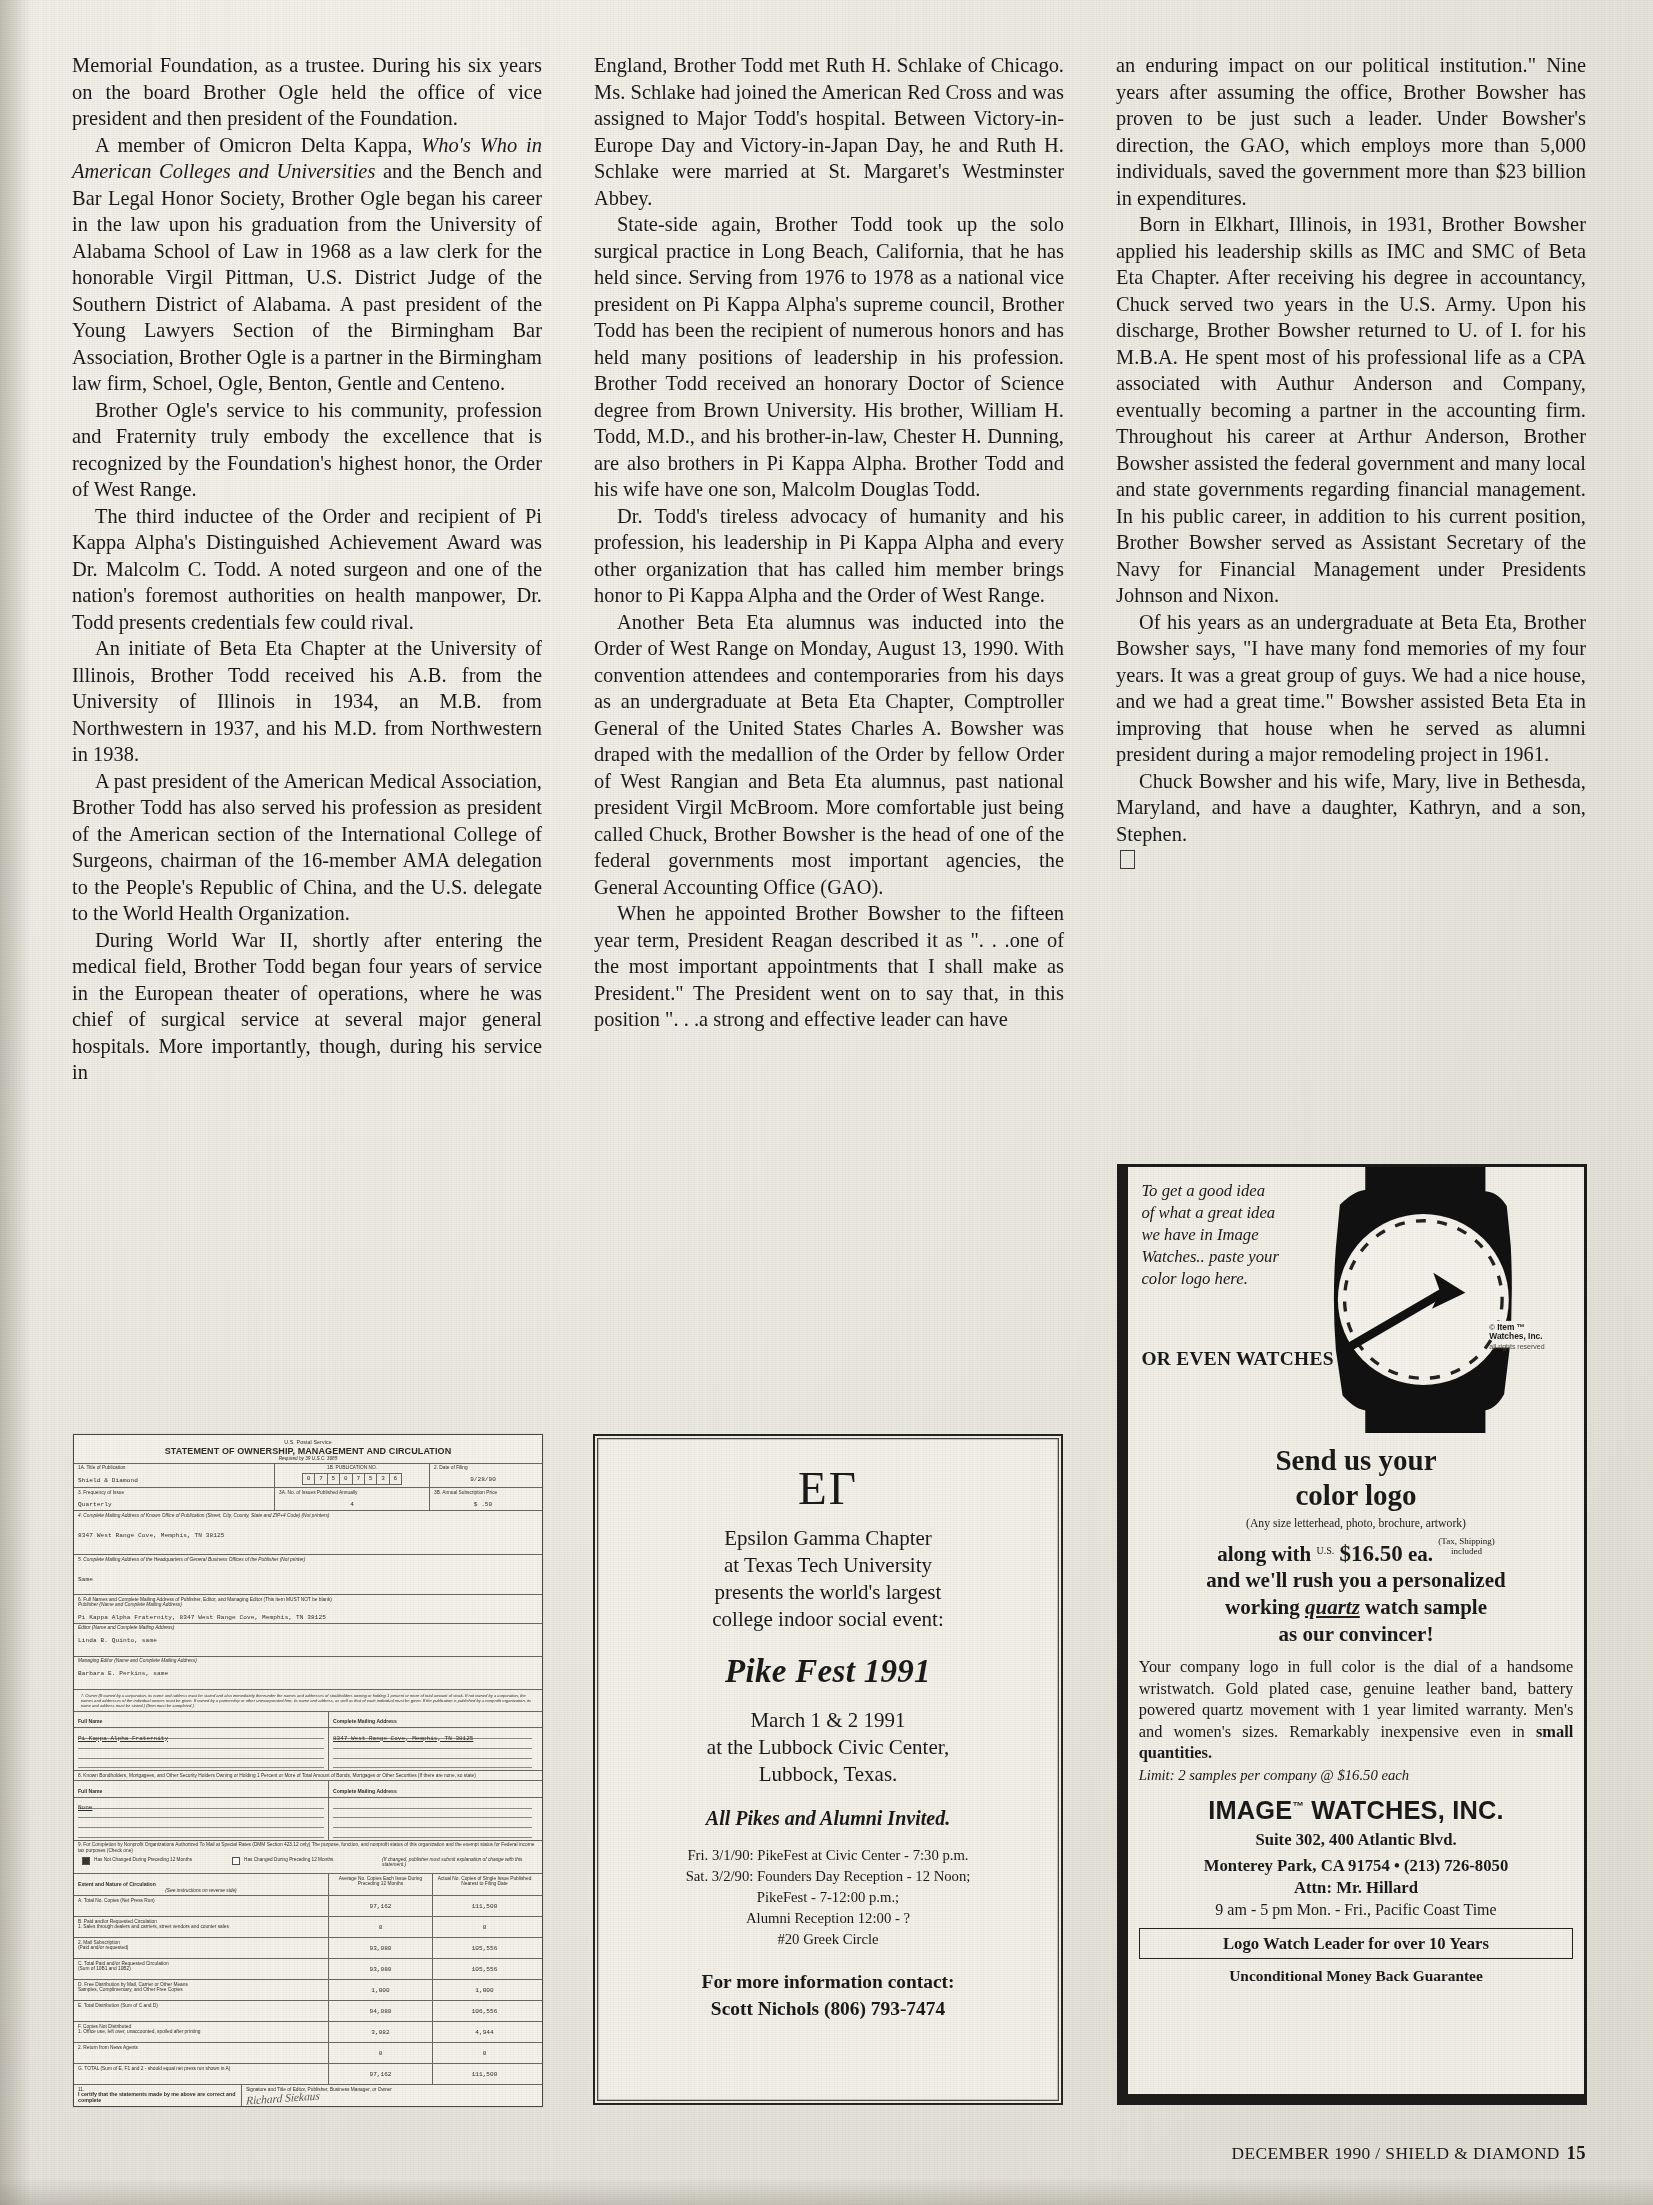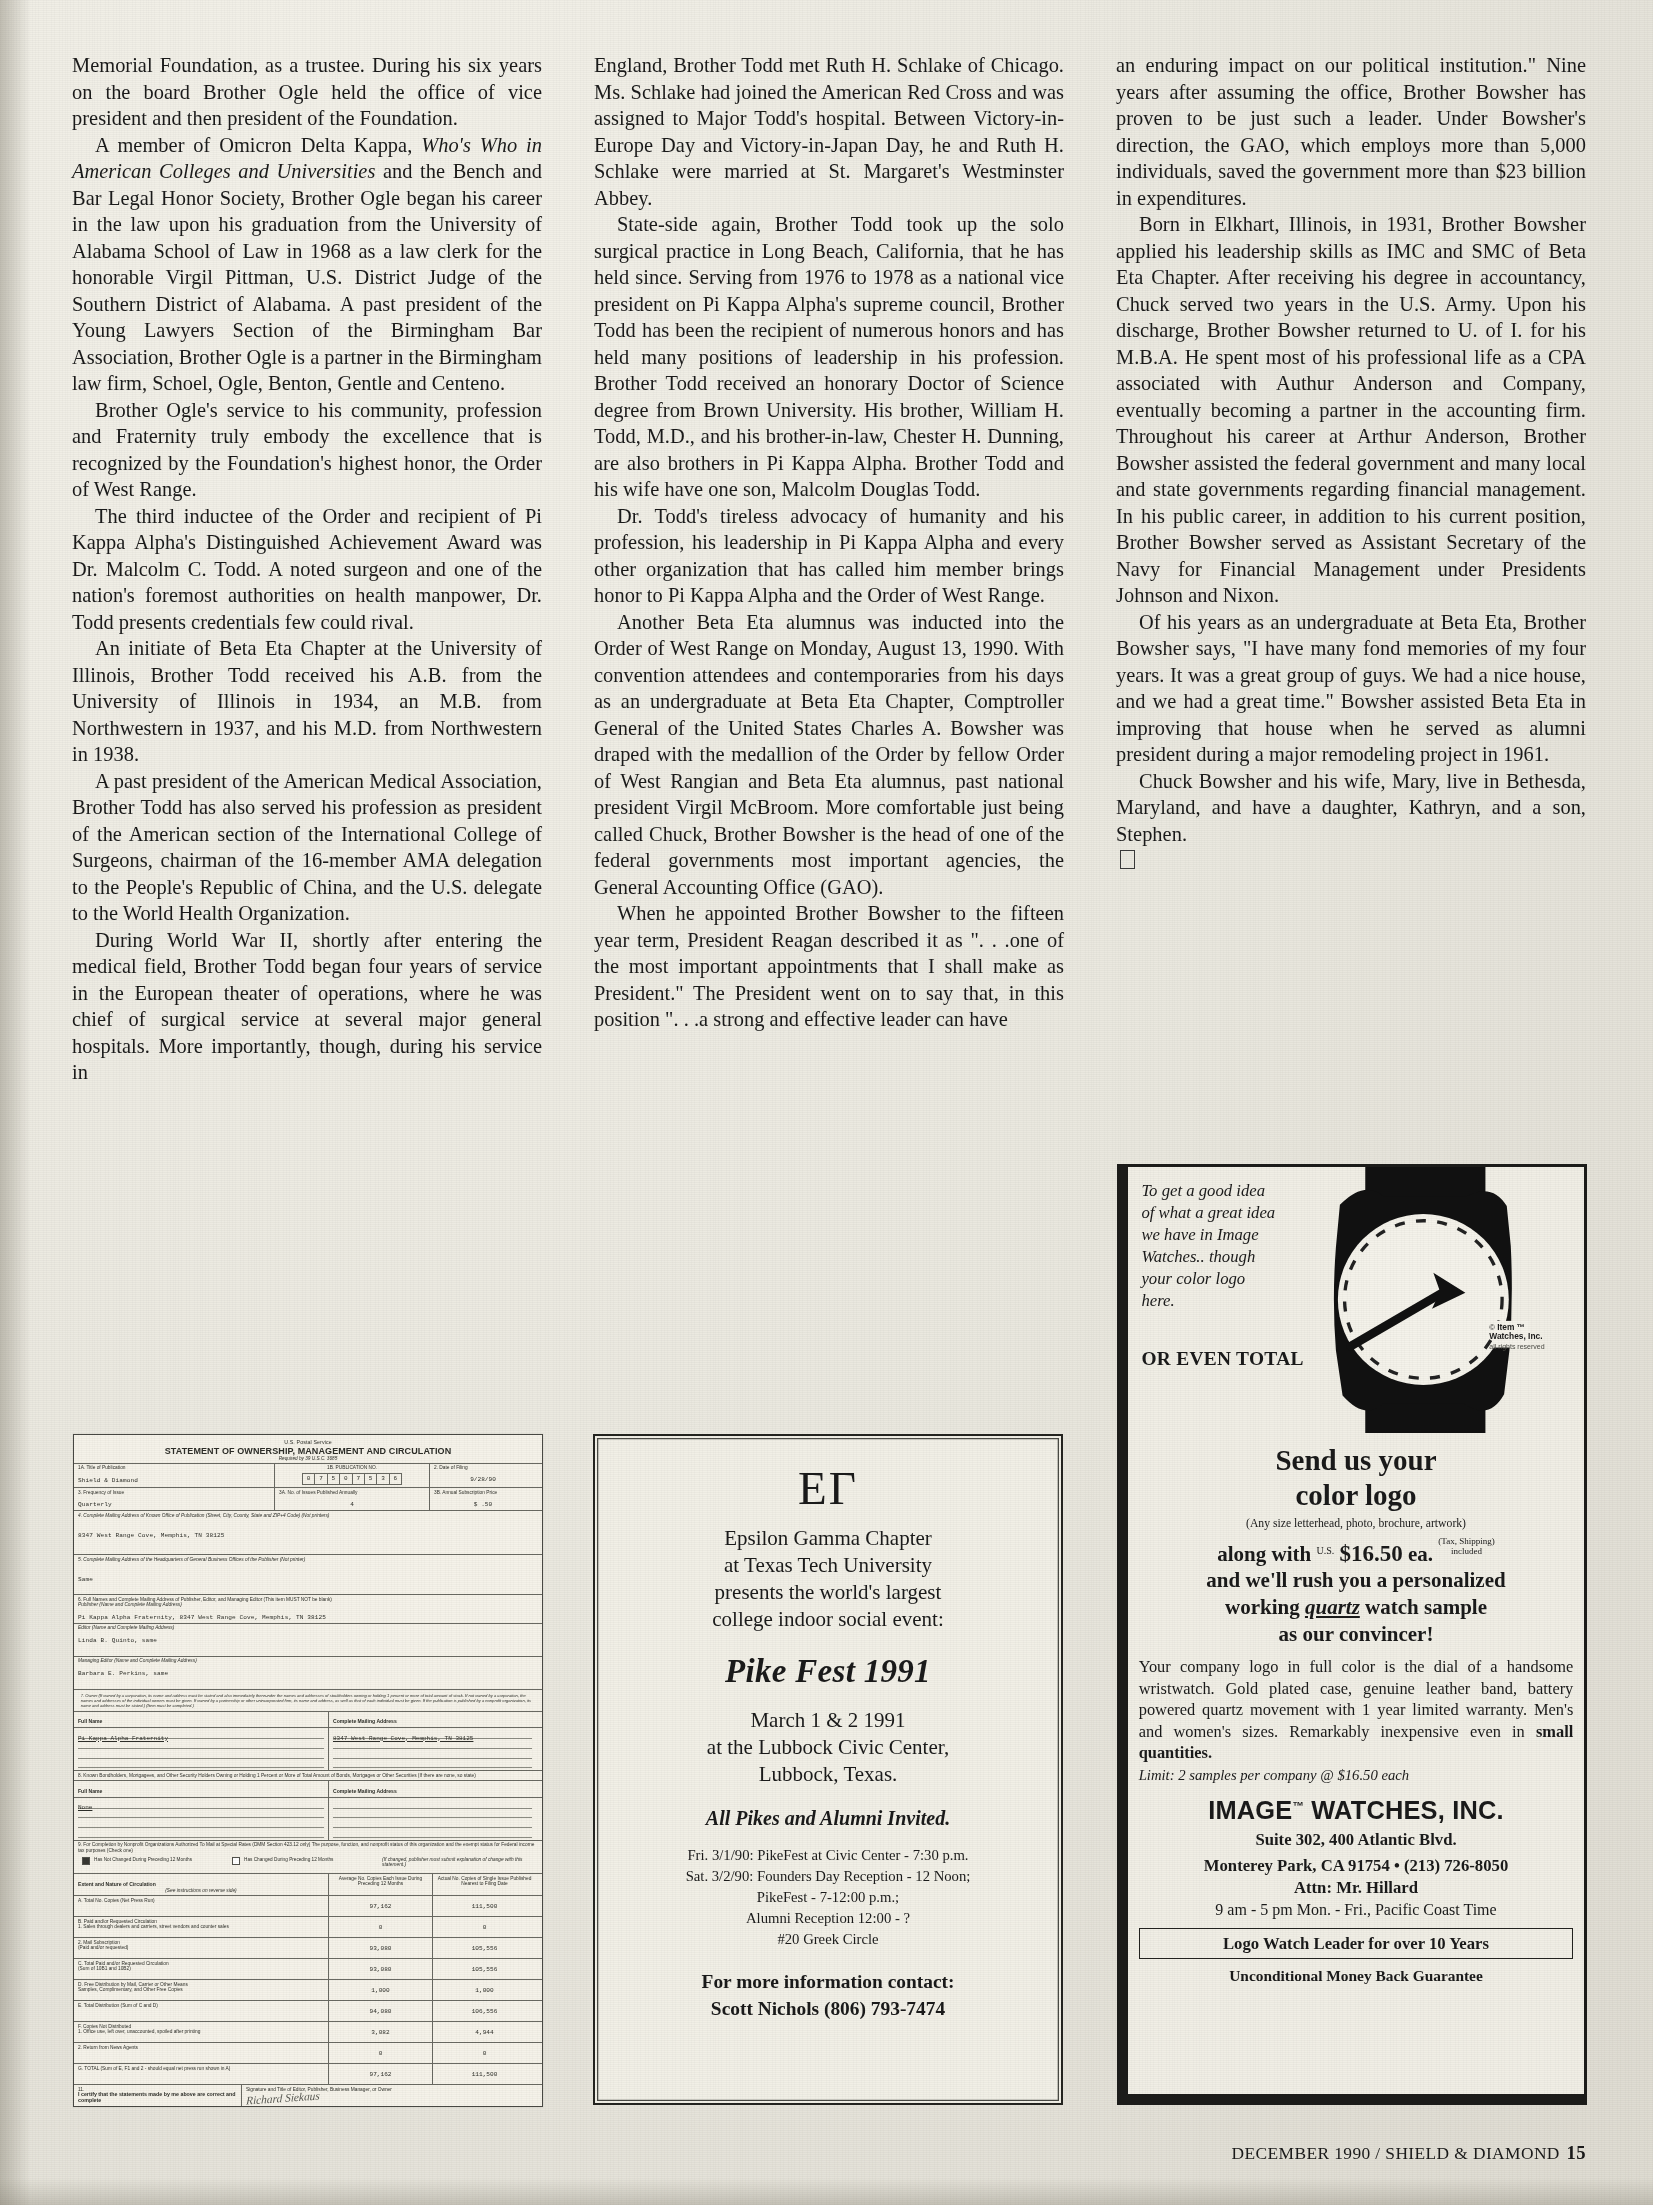--- a/index.html
+++ b/index.html
@@ -509,22 +509,22 @@
         <rect x="150" y="0" width="180" height="48" fill="#111"></rect>
         <rect x="150" y="352" width="180" height="48" fill="#111"></rect>
         <path d="M112 58 Q150 20 178 46 L300 46 Q340 24 362 60 L368 120 Q372 200 366 276 L358 342 Q336 382 298 356 L176 356 Q150 382 116 344 L106 276 Q100 200 106 122 Z" fill="#111"></path>
         <circle cx="237" cy="200" r="128" fill="#f4f2ea"></circle>
         <circle cx="237" cy="200" r="118" fill="none" stroke="#222" stroke-width="5" stroke-dasharray="15 17"></circle>
         <path d="M128 270 L272 186" stroke="#111" stroke-width="13" stroke-linecap="round" fill="none"></path>
         <path d="M252 160 L300 190 L250 214 L262 188 Z" fill="#111"></path>
         <rect x="340" y="232" width="56" height="40" fill="#f4f2ea"></rect>
       </svg>
     </div>
-    <div class="wtext">To get a good idea of what a great idea we have in Image Watches.. though your color logo here.</div>
-    <div class="oreven">OR EVEN TOTAL</div>
+    <div class="wtext">To get a good idea of what a great idea we have in Image Watches.. paste your color logo here.</div>
+    <div class="oreven">OR EVEN WATCHES</div>
     <div class="wcopy">
       <div><span>©</span> <b>Item ™</b></div>
       <div><b>Watches, Inc.</b></div>
       <div class="rr">all rights reserved</div>
     </div>
   </div>
 
   <div class="wsend">
     <div>Send us your</div>
     <div>color logo</div>

